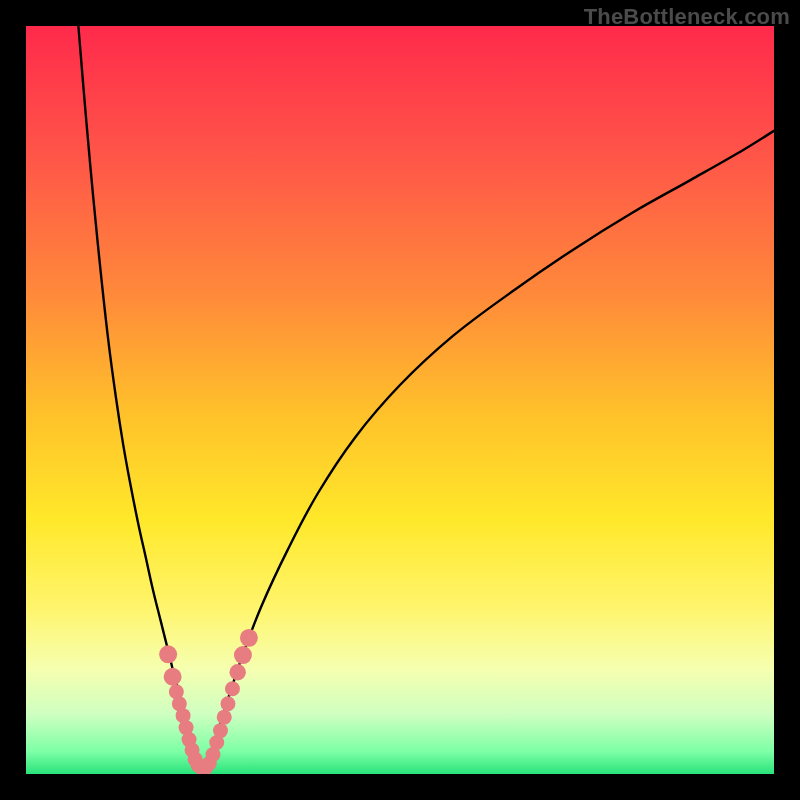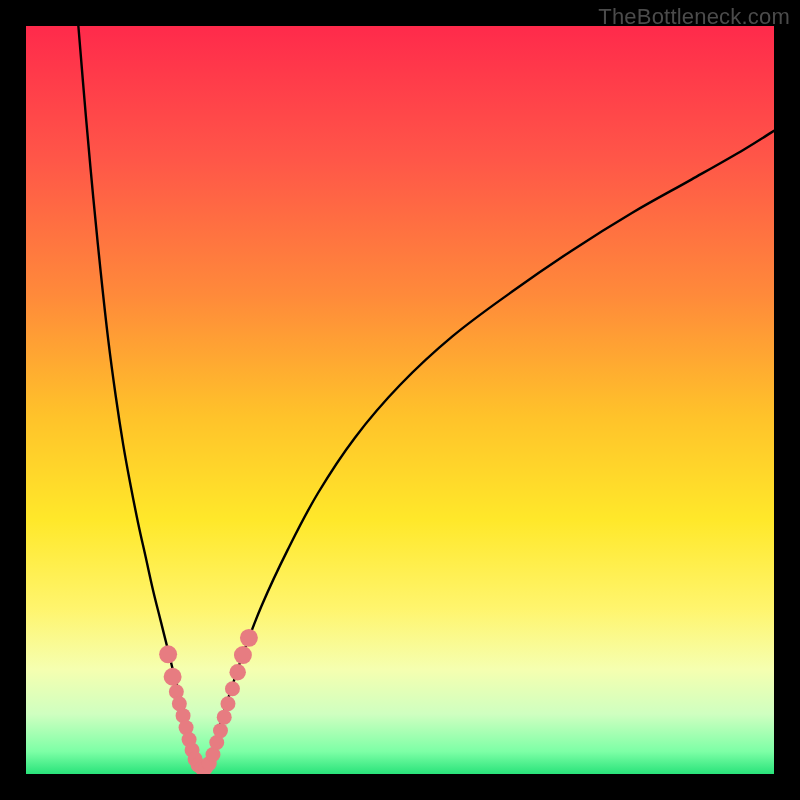--- a/index.html
+++ b/index.html
@@ -26,21 +26,21 @@
     width: 748px;
     height: 748px;
     
   }
   .watermark {
     position: absolute;
     top: 4px;
     right: 10px;
     color: #4b4b4b;
     font-size: 22px;
-    font-weight: 400;
+    font-weight: 700;
     letter-spacing: 0.2px;
   }
   svg.curve-layer {
     position: absolute;
     top: 26px;
     left: 26px;
     width: 748px;
     height: 748px;
   }
 </style>

